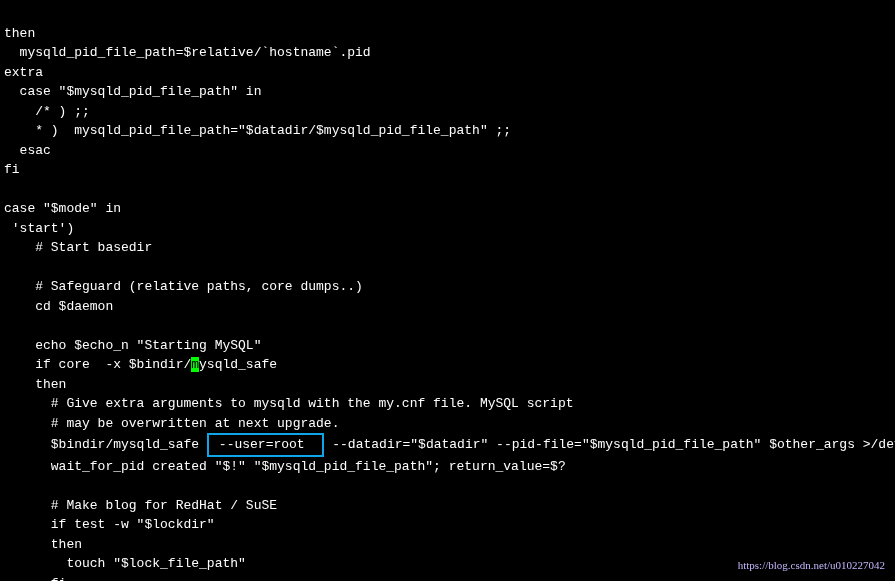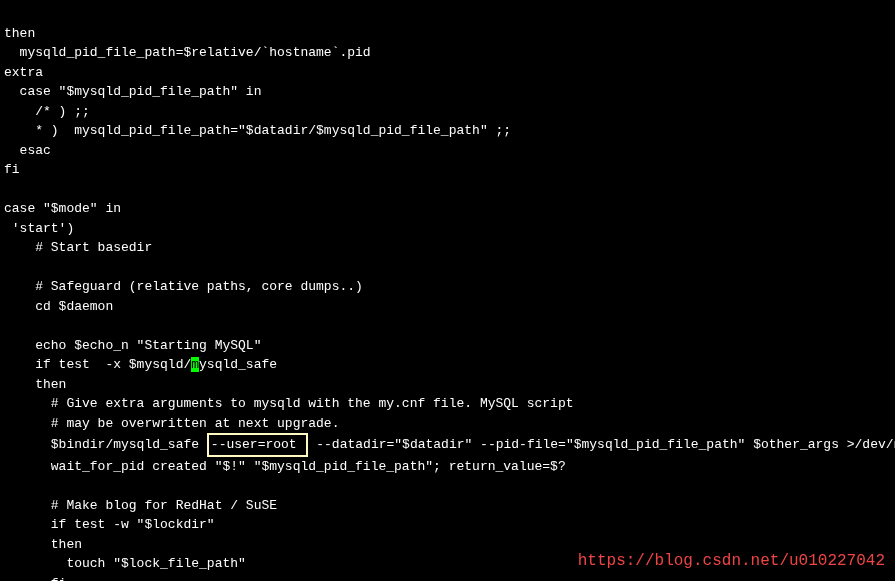--- a/index.html
+++ b/index.html
@@ -20,31 +20,31 @@
       line-height: 1.5;
     }
     .code-container {
       white-space: pre;
     }
     .cursor-highlight {
       background: #00ff00;
       color: #000;
     }
     .red-box {
-      border: 2px solid #fef9c3;
-      padding: 0 2px;
+      border: 2px solid #0ea5e9;
+      padding: 0 10px;
       display: inline-block;
     }
     .watermark {
       position: absolute;
       bottom: 8px;
       right: 10px;
-      color: #ef4444;
-      font-family: Liberation Mono, monospace;
-      font-size: 16px;
+      color: #c4b5fd;
+      font-family: Liberation Serif, serif;
+      font-size: 11px;
     }
   </style>
 </head>
 <body>
 
 <div class="code-container">
 <span>then</span>
 <span>  mysqld_pid_file_path=$relative/`hostname`.pid</span>
 <span>extra</span>
 <span>  case "$mysqld_pid_file_path" in</span>
@@ -54,21 +54,21 @@
 <span>fi</span>
 <span></span>
 <span>case "$mode" in</span>
 <span> 'start')</span>
 <span>    # Start basedir</span>
 <span></span>
 <span>    # Safeguard (relative paths, core dumps..)</span>
 <span>    cd $daemon</span>
 <span></span>
 <span>    echo $echo_n "Starting MySQL"</span>
-<span><span>    if test  -x $mysqld/</span><span class="cursor-highlight">m</span><span>ysqld_safe</span></span>
+<span><span>    if core  -x $bindir/</span><span class="cursor-highlight">m</span><span>ysqld_safe</span></span>
 <span>    then</span>
 <span>      # Give extra arguments to mysqld with the my.cnf file. MySQL script</span>
 <span>      # may be overwritten at next upgrade.</span>
 <span><span>      $bindir/mysqld_safe </span><span class="red-box">--user=root </span><span> --datadir="$datadir" --pid-file="$mysqld_pid_file_path" $other_args &gt;/dev/null &amp;</span></span>
 <span>      wait_for_pid created "$!" "$mysqld_pid_file_path"; return_value=$?</span>
 <span></span>
 <span>      # Make blog for RedHat / SuSE</span>
 <span>      if test -w "$lockdir"</span>
 <span>      then</span>
 <span>        touch "$lock_file_path"</span>

